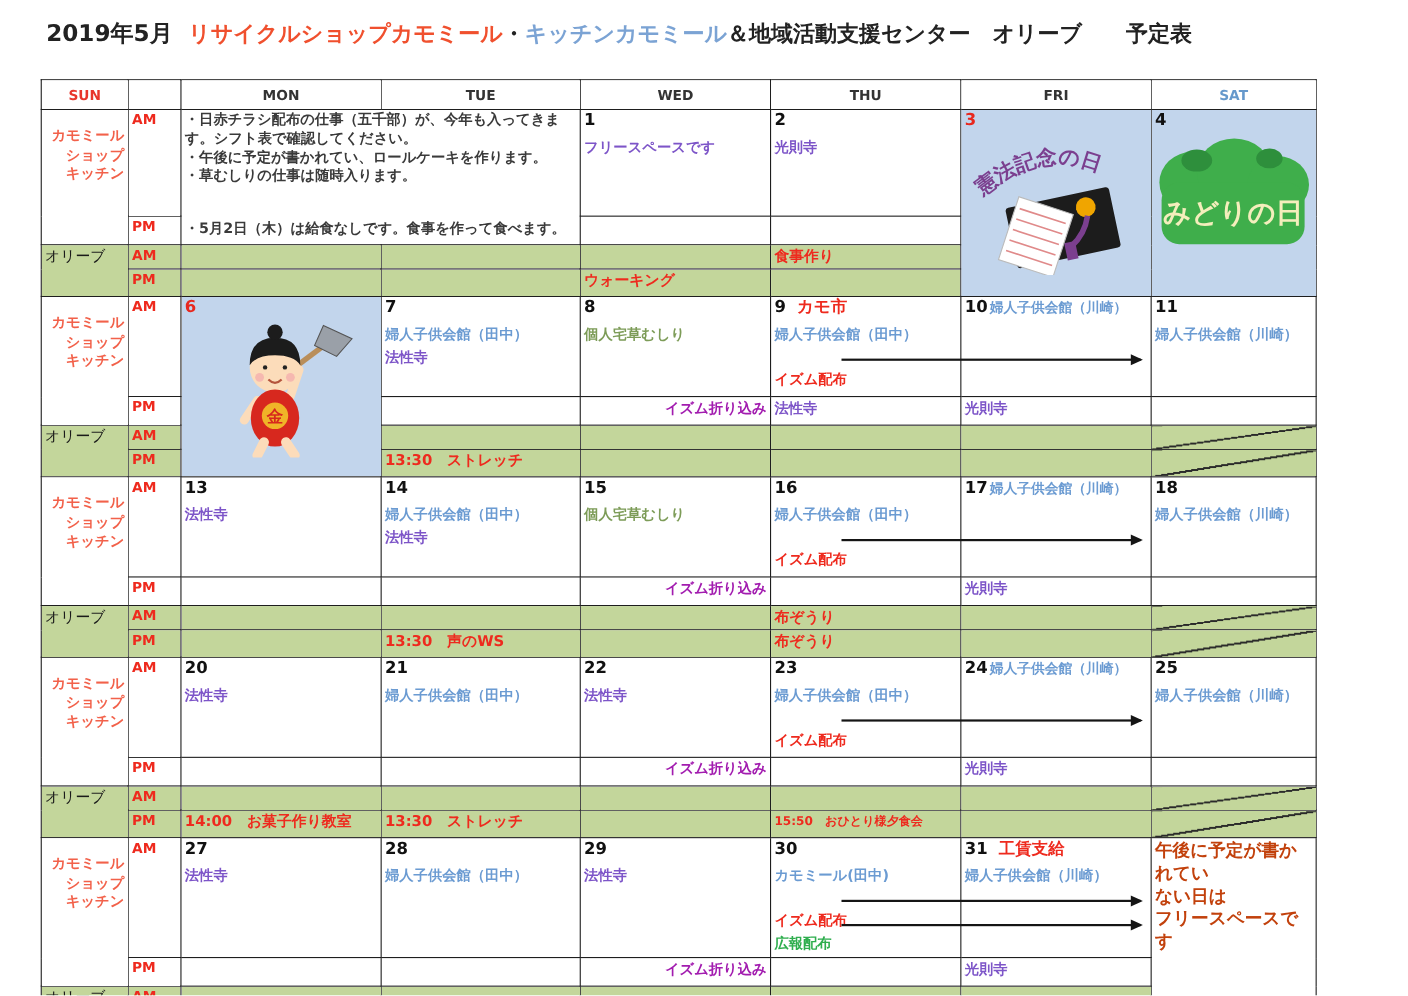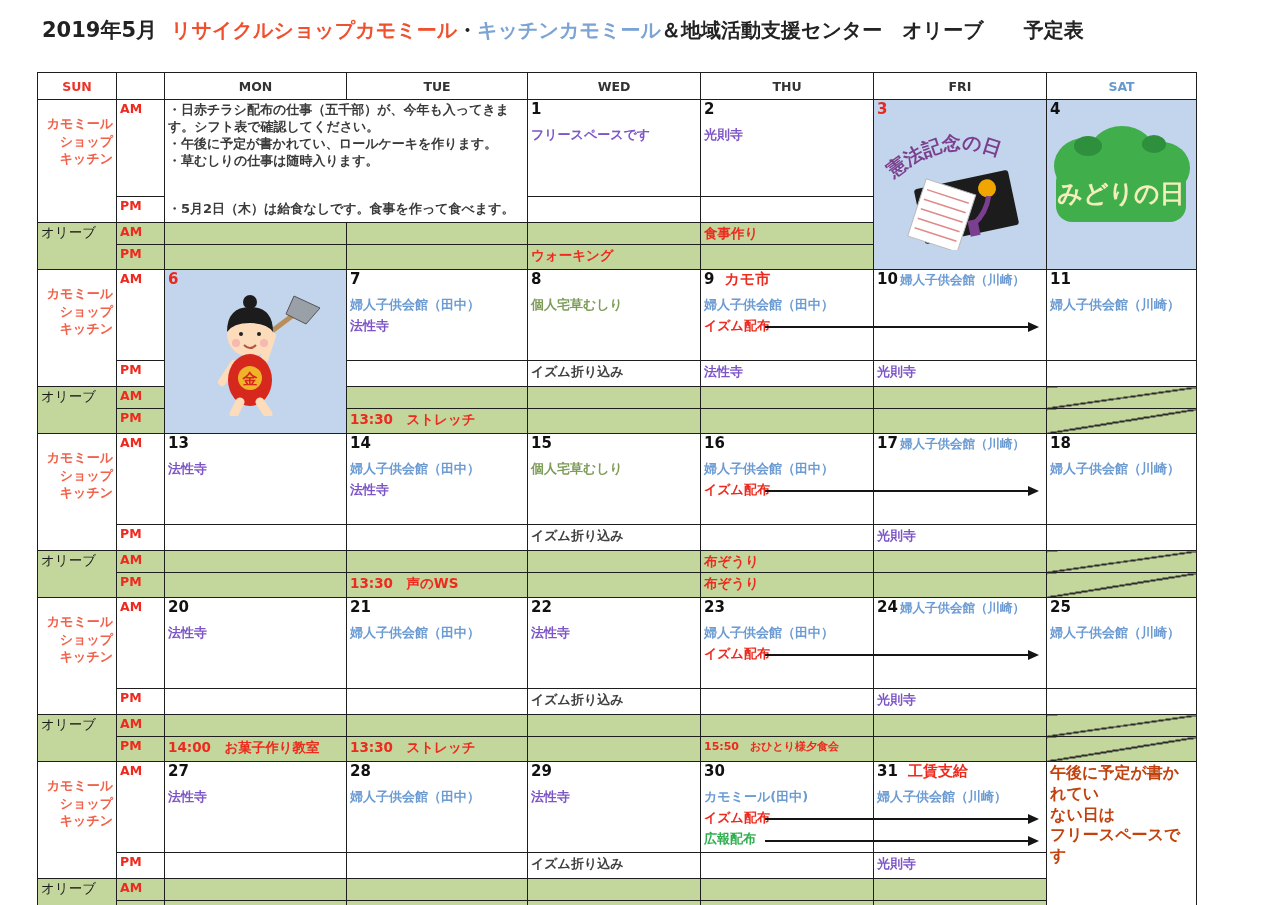--- a/index.html
+++ b/index.html
@@ -32,22 +32,22 @@
   .hol{background:#c2d5ec;}
   .numline{font-size:15px;font-weight:bold;color:#111;line-height:17px;white-space:nowrap;}
   .rednum .daynum{color:#e8281e;}
   .badge{color:#ee2a1e;font-size:15px;font-weight:bold;margin-left:10px;}
   .inline{font-size:12.5px;font-weight:bold;color:#6b9bd2;margin-left:2px;}
   .evs{margin-top:6px;}
   .ev{font-size:13px;font-weight:bold;line-height:21px;white-space:nowrap;}
   .pmev{font-size:13px;font-weight:bold;line-height:19px;white-space:nowrap;}
   .oev{font-size:13.5px;font-weight:bold;line-height:18px;white-space:nowrap;color:#ee2a1e;}
   .oev.sm{font-size:11px;}
-  .c-blue{color:#6b9bd2;} .c-purple{color:#7d55c8;} .c-red{color:#ee2a1e;}
-  .c-pink{color:#404040;} .c-olive{color:#7d9c58;} .c-green{color:#2fae4e;}
+  .c-blue{color:#6b9bd2;} .c-purple{color:#7d55c8;} .c-red{color:#ee2a1e;margin-top:20px;}
+  .c-pink{color:#a21caf;text-align:right;} .c-olive{color:#7d9c58;} .c-green{color:#2fae4e;}
   .notewrap{display:flex;flex-direction:column;justify-content:space-between;height:116px;}
   .note{font-size:13px;font-weight:bold;color:#3a3a3a;line-height:1.32;white-space:pre-line;}
   .foot{vertical-align:bottom;}
   .footnote{font-size:16px;font-weight:bold;color:#c2410c;line-height:1.3;white-space:pre-line;padding-bottom:3px;}
   .arrow{position:absolute;left:64px;width:272px;height:0;border-top:2px solid #151515;z-index:5;}
   .arrow::after{content:"";position:absolute;right:-2px;top:-6px;width:0;height:0;
     border-left:11px solid #151515;border-top:5px solid transparent;border-bottom:5px solid transparent;}
   .a1{top:56px;} .a2{top:78px;}
   .holsvg{display:block;margin:0 auto;}
 </style>

